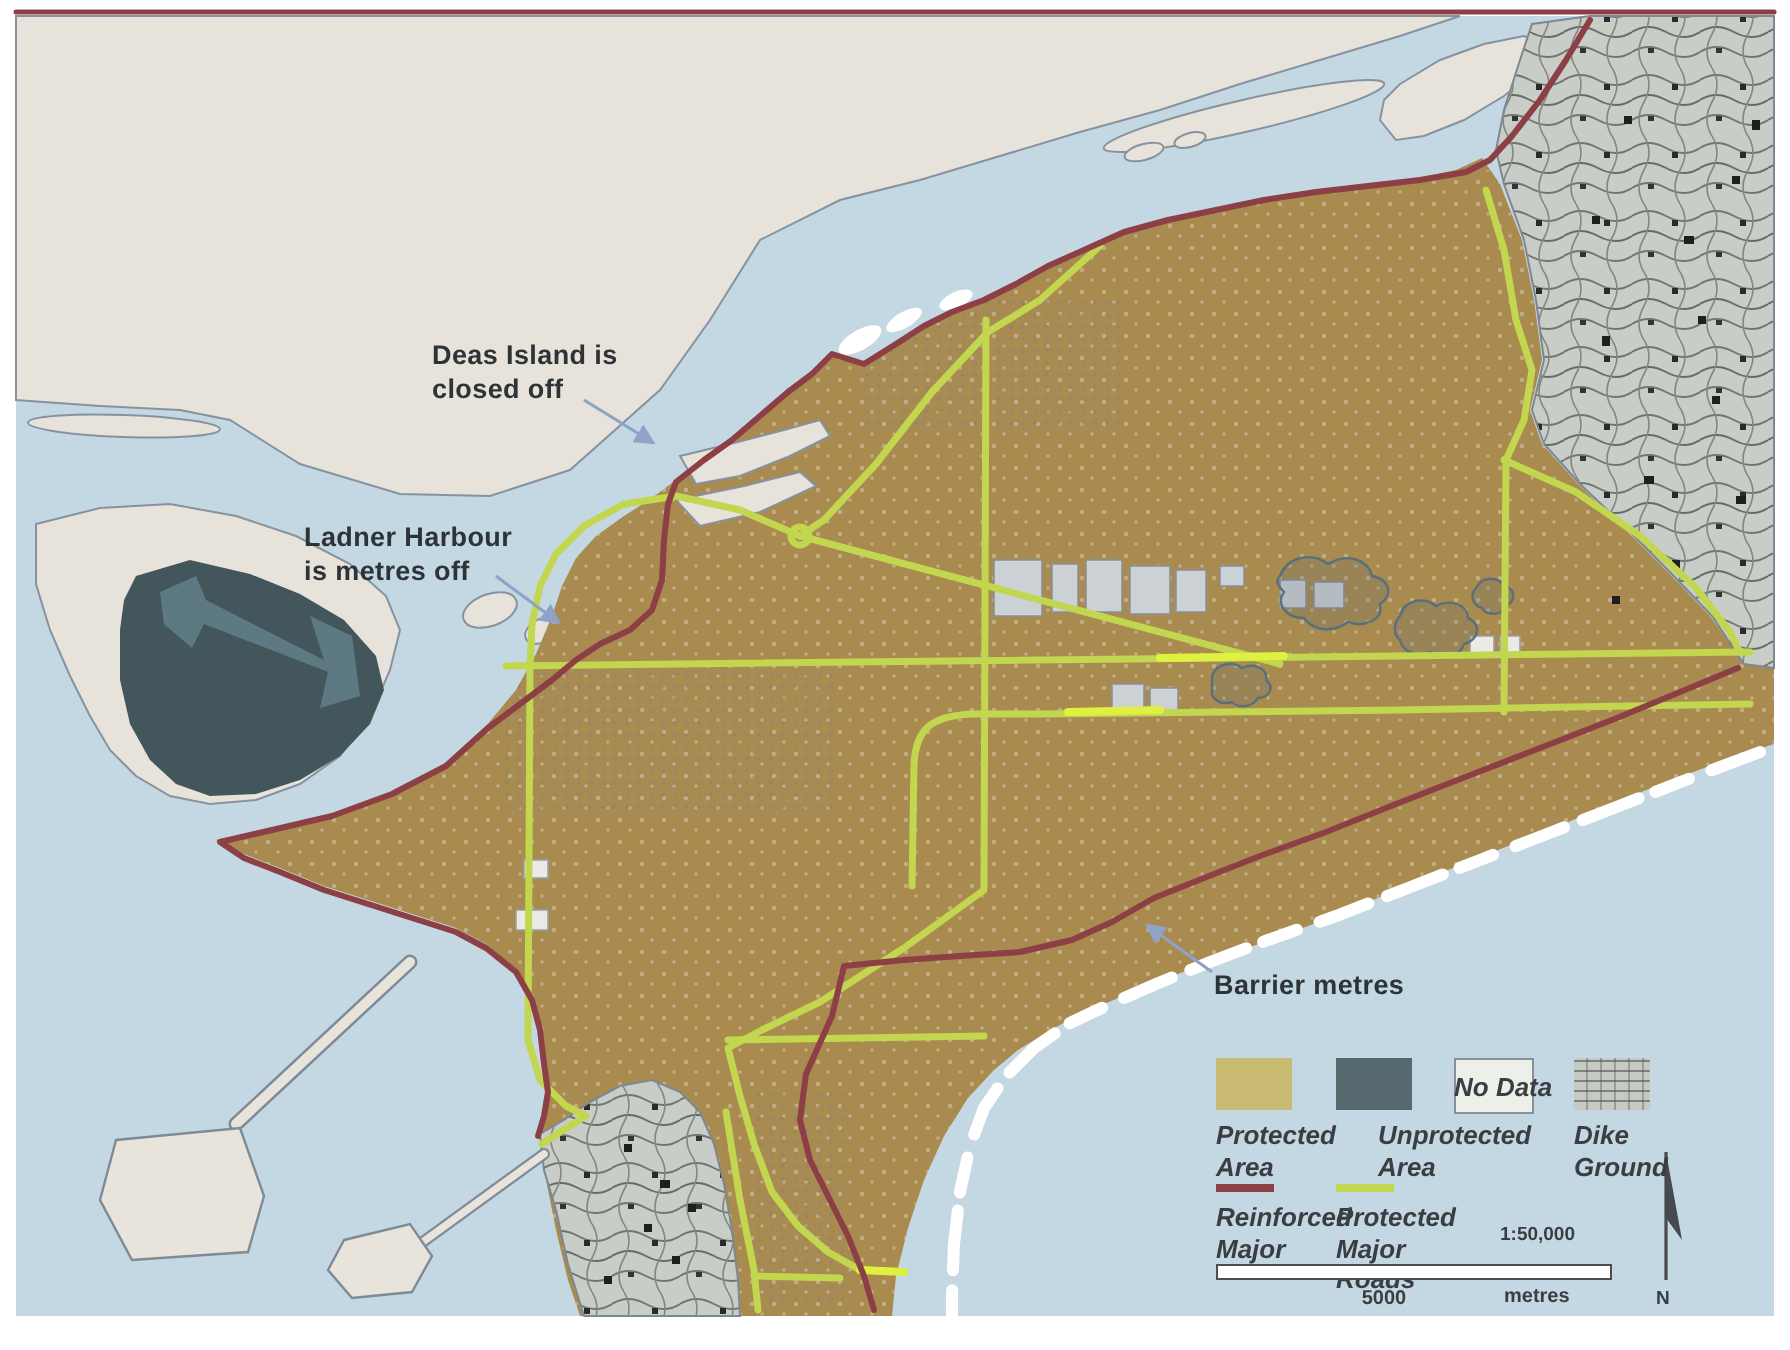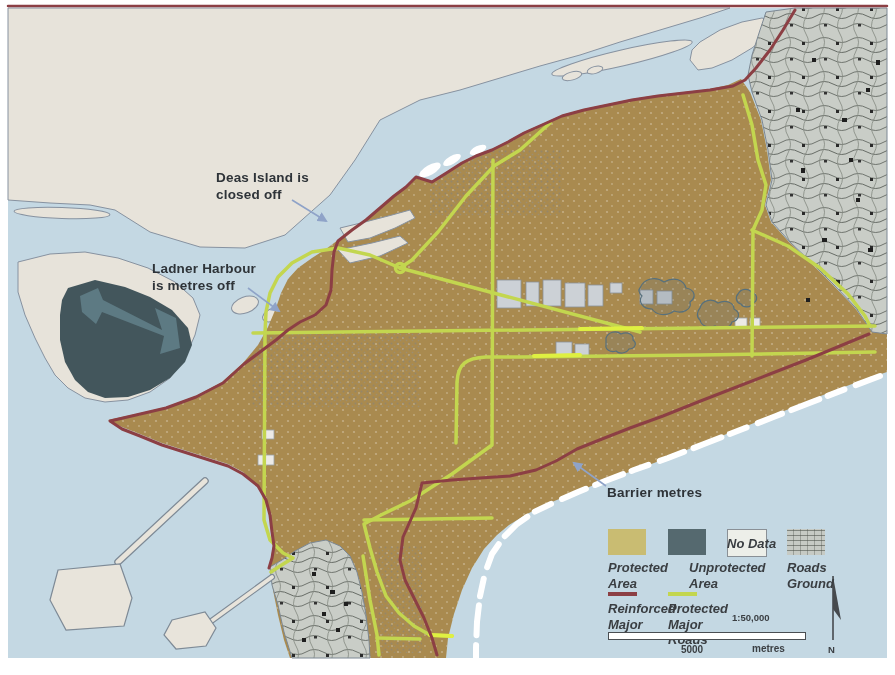--- a/index.html
+++ b/index.html
@@ -204,32 +204,32 @@
   <div class="swatch sw-protected" style="left:608px;top:529px;"></div>
   <div class="swatch sw-unprotected" style="left:668px;top:529px;"></div>
   <div class="swatch sw-nodata" style="left:727px;top:529px;"></div>
   <div class="swatch sw-highground" style="left:787px;top:529px;"></div>
 
   <div class="legend-label" style="left:608px;top:560px;">Protected
 Area</div>
   <div class="legend-label" style="left:689px;top:560px;">Unprotected
 Area</div>
   <div class="legend-label" style="left:727px;top:536px;text-align:right;">No Data</div>
-  <div class="legend-label" style="left:787px;top:560px;">Roads
+  <div class="legend-label" style="left:787px;top:560px;">Dike
 Ground</div>
 
   <div class="lineswatch ln-dike" style="left:608px;top:592px;"></div>
   <div class="lineswatch ln-roads" style="left:668px;top:592px;"></div>
 
   <div class="legend-label" style="left:608px;top:601px;">Reinforced
 Major</div>
   <div class="legend-label" style="left:668px;top:601px;">Protected
 Major
 Roads</div>
 
-  <div class="scale-ratio" style="left:732px;top:612px;text-align:center;">1:50,000</div>
+  <div class="scale-ratio" style="left:750px;top:612px;text-align:center;">1:50,000</div>
   <div class="scalebar"></div>
   <div class="scale-num" style="left:672px;top:644px;width:40px;text-align:center;">5000</div>
   <div class="scale-num" style="left:752px;top:643px;">metres</div>
   <div class="north-n" style="left:828px;top:644px;">N</div>
 </div>
 
 </div>
 
 </body></html>

